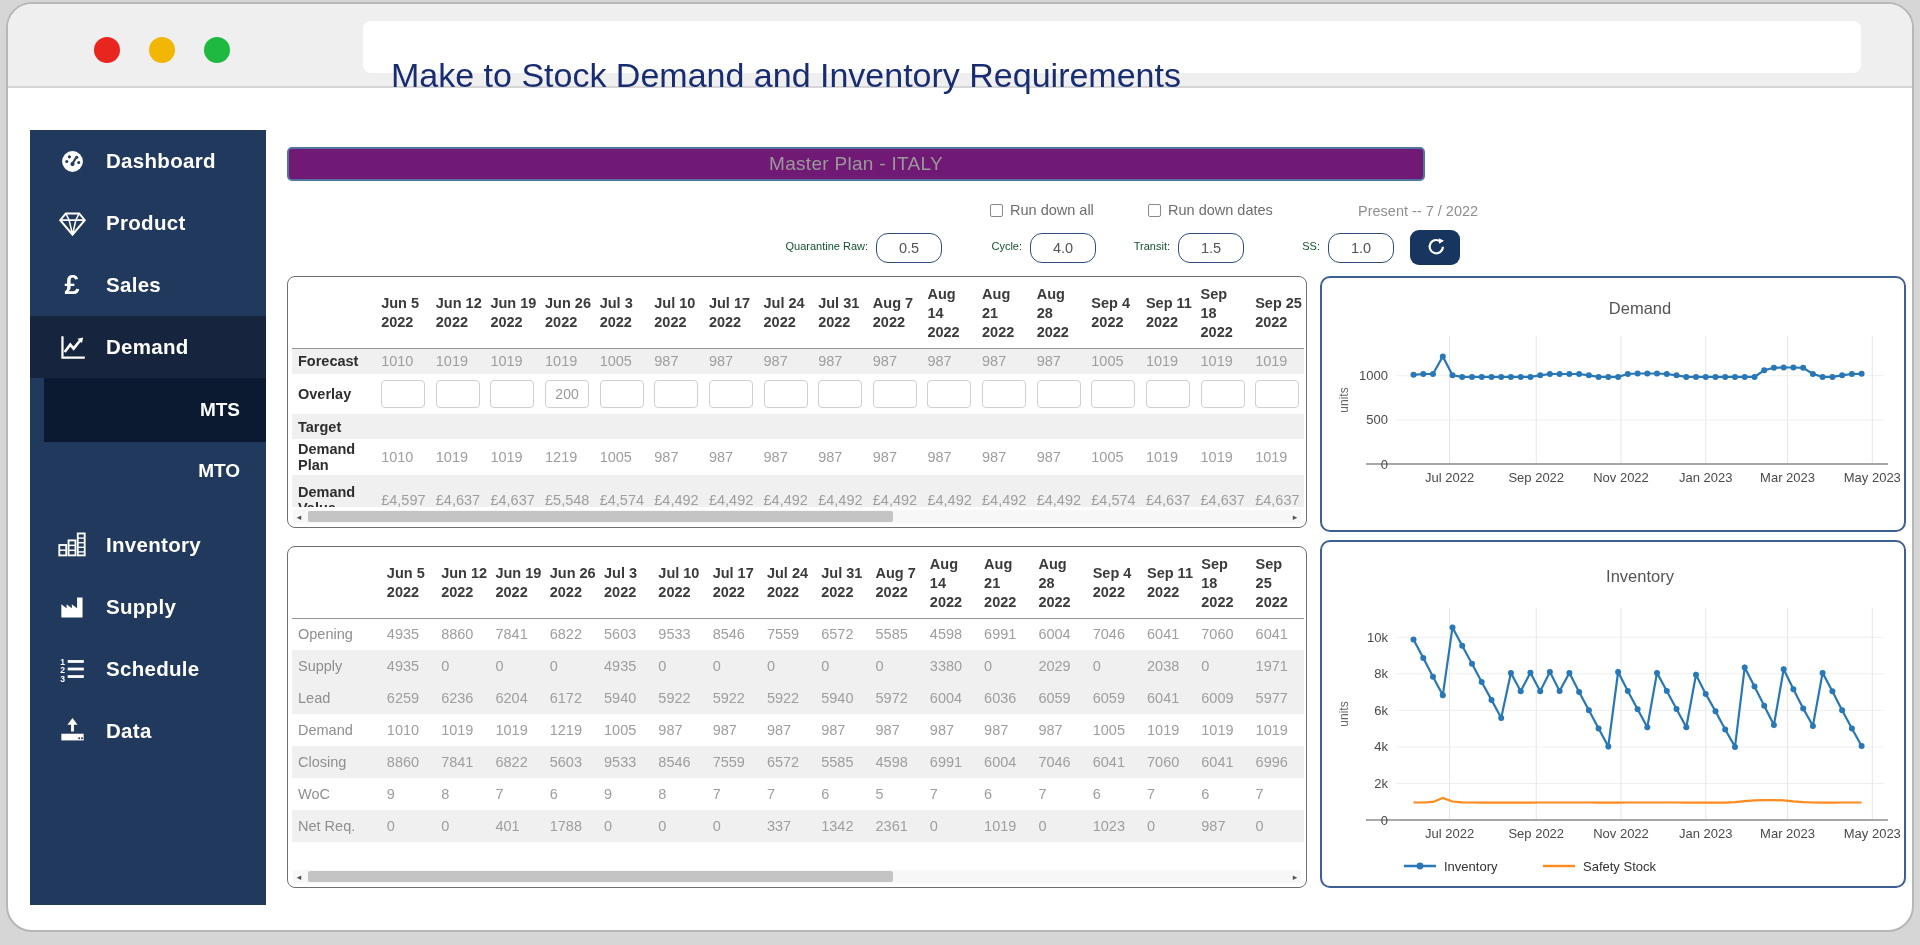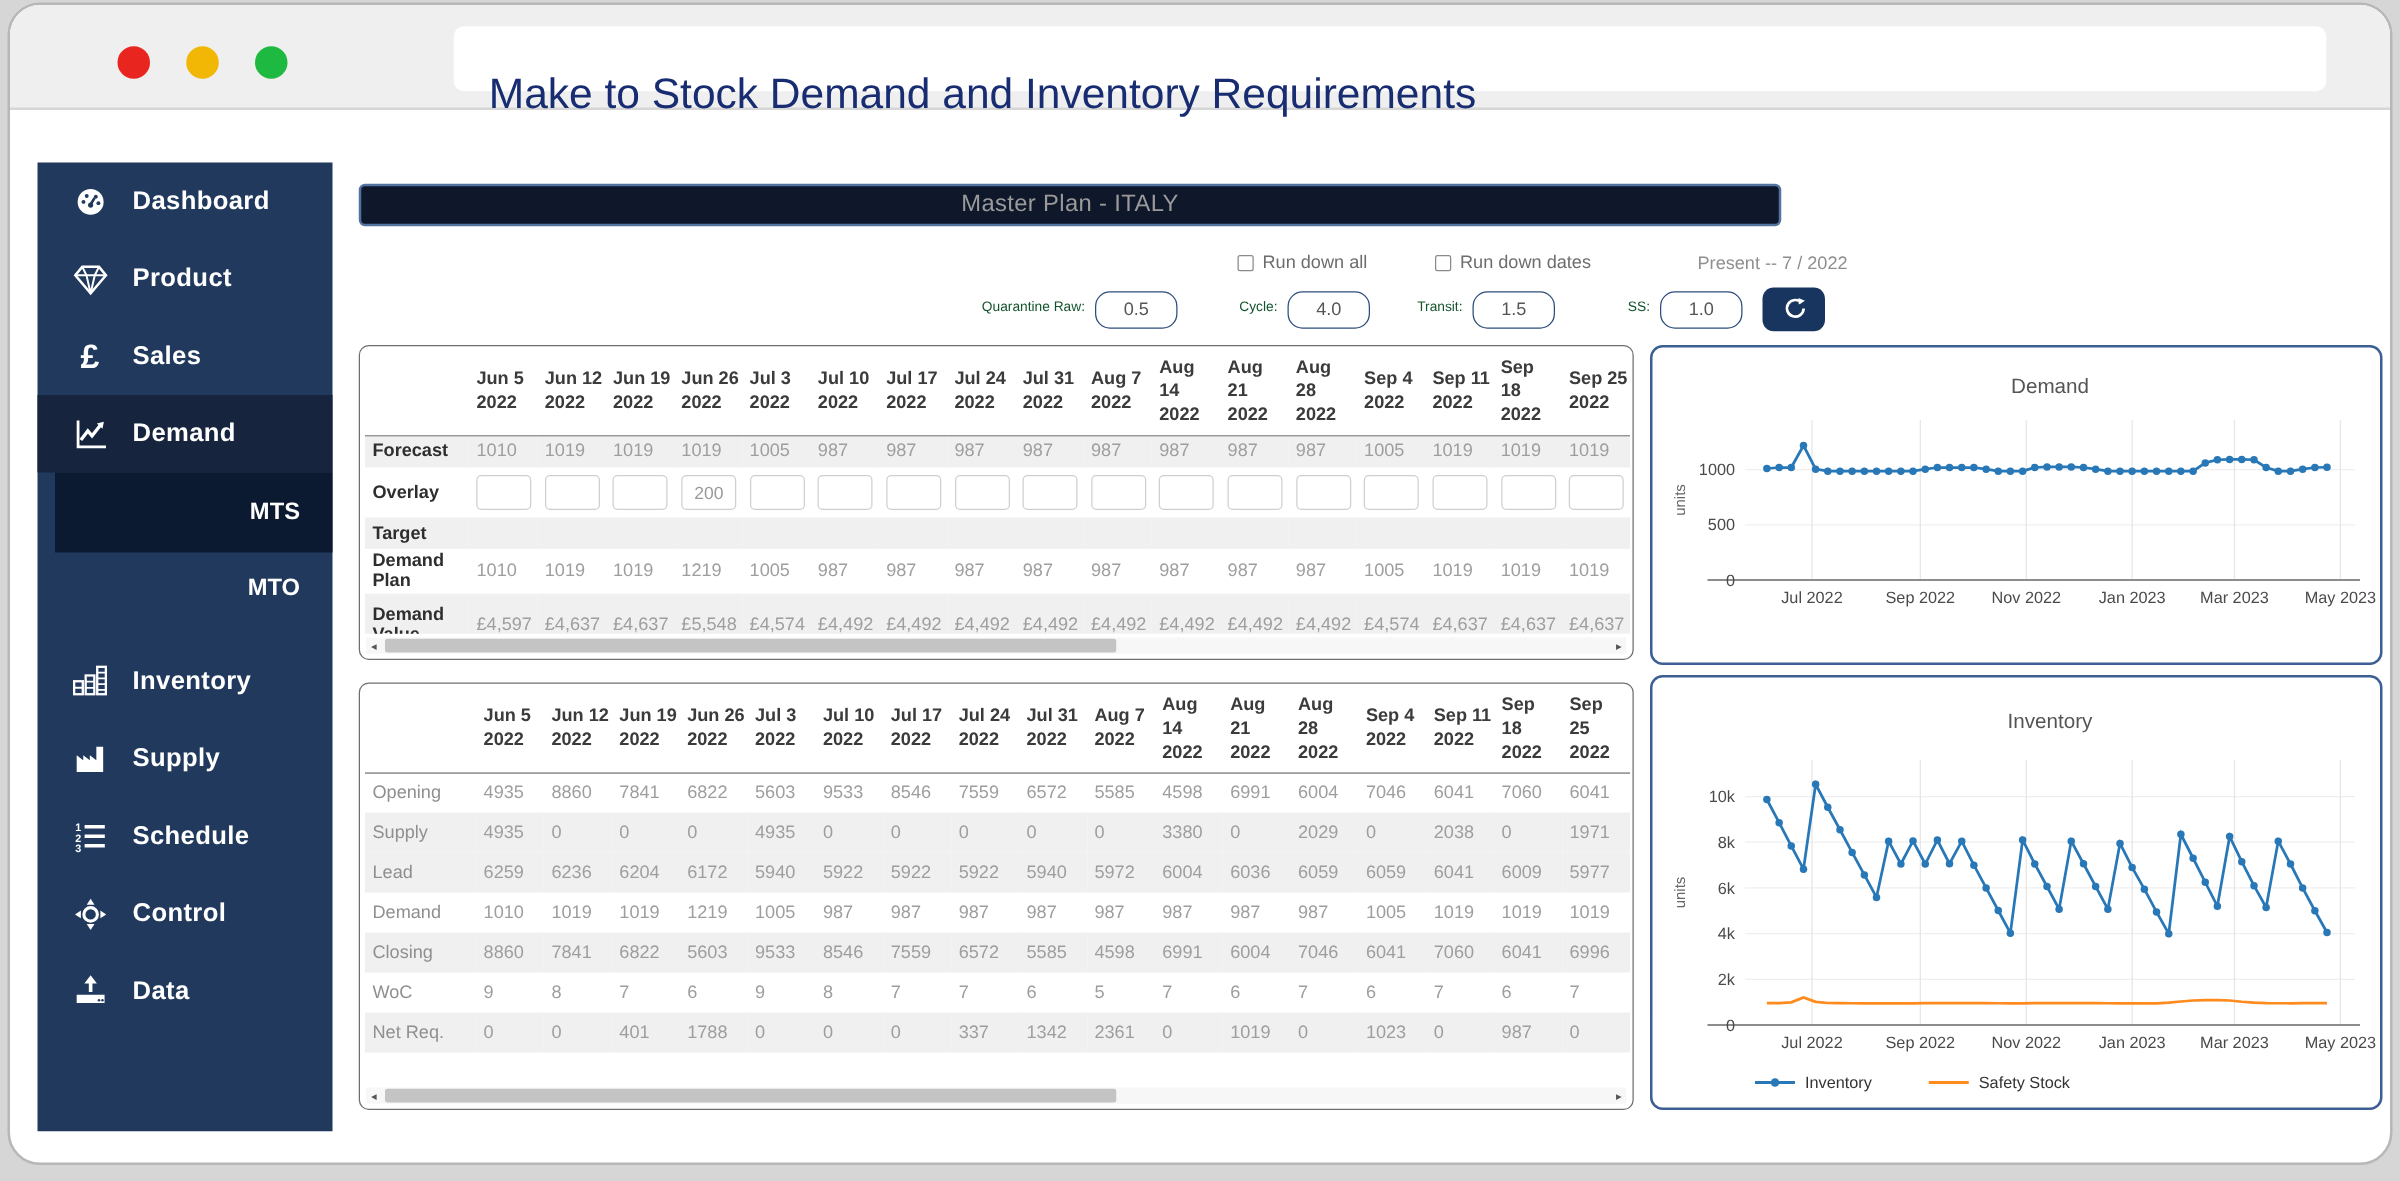--- a/index.html
+++ b/index.html
@@ -29,21 +29,21 @@
   .side-icon { width:40px; margin-left:22px; display:flex; justify-content:center; align-items:center; }
   .side-label { margin-left:14px; font-size:20.5px; font-weight:700; letter-spacing:.3px; }
   .side-sub { display:flex; align-items:center; justify-content:flex-end; height:58px;
               color:#fff; font-size:19px; font-weight:700; padding-right:26px; cursor:pointer; }
   .side-sub.active { background:#0c1a31; margin-left:14px; height:64px; }
   .side-gap { height:14px; }
   .pound-glyph { font-size:27px; font-weight:700; color:#fff; }
 
   
   .mp-box { position:absolute; left:287px; top:147px; width:1138px; height:34px;
-            border:2px solid #53749f; border-radius:5px; background:#0f172a;
+            border:2px solid #53749f; border-radius:5px; background:#701a75;
             display:flex; align-items:center; justify-content:center; }
   .mp-title { font-size:19px; color:#9a9a9a; letter-spacing:.3px; }
 
   
   .cb-group { position:absolute; display:flex; align-items:center; }
   .cb-box { width:13px; height:13px; border:1.5px solid #8a8a8a; border-radius:2px; background:#fff; }
   .cb-label { margin-left:7px; font-size:14.5px; color:#6d6d6d; }
   .present-text { position:absolute; left:1358px; top:203px; font-size:14.5px; color:#8f8f8f; }
   .param-label { position:absolute; font-size:11px; color:#14532d; text-align:right; top:240px; }
   .param-input { position:absolute; top:233px; width:66px; height:30px; border:1.7px solid #2d4d7c;
@@ -176,32 +176,20 @@
               <svg width="28" height="28" viewBox="0 0 26 26">
                 <text x="2" y="9" font-size="8" font-weight="bold" fill="#fff">1</text>
                 <text x="2" y="17" font-size="8" font-weight="bold" fill="#fff">2</text>
                 <text x="2" y="25" font-size="8" font-weight="bold" fill="#fff">3</text>
                 <line x1="9" y1="6" x2="24" y2="6" stroke="#fff" stroke-width="2.6"></line>
                 <line x1="9" y1="13" x2="24" y2="13" stroke="#fff" stroke-width="2.6"></line>
                 <line x1="9" y1="20" x2="24" y2="20" stroke="#fff" stroke-width="2.6"></line>
               </svg>
             </span>
             <span class="side-label">Schedule</span>
-          </div>
-          <div class="side-item">
-            <span class="side-icon">
-              <svg width="27" height="27" viewBox="0 0 26 26">
-                <circle cx="13" cy="13" r="5.2" fill="none" stroke="#fff" stroke-width="2.4"></circle>
-                <polygon points="13,1 10,5.5 16,5.5" fill="#fff"></polygon>
-                <polygon points="13,25 10,20.5 16,20.5" fill="#fff"></polygon>
-                <polygon points="1,13 5.5,10 5.5,16" fill="#fff"></polygon>
-                <polygon points="25,13 20.5,10 20.5,16" fill="#fff"></polygon>
-              </svg>
-            </span>
-            <span class="side-label">Control</span>
           </div>
           <div class="side-item">
             <span class="side-icon">
               <svg width="29" height="29" viewBox="0 0 26 26">
                 <line x1="13" y1="3" x2="13" y2="13" stroke="#fff" stroke-width="2.6"></line>
                 <polygon points="13,1 8.5,7 17.5,7" fill="#fff"></polygon>
                 <path d="M3 15 h20 v6 H3 Z" fill="#fff"></path>
                 <circle cx="19" cy="19" r="0.9" fill="#20395c"></circle>
                 <circle cx="21.5" cy="19" r="0.9" fill="#20395c"></circle>
               </svg>

